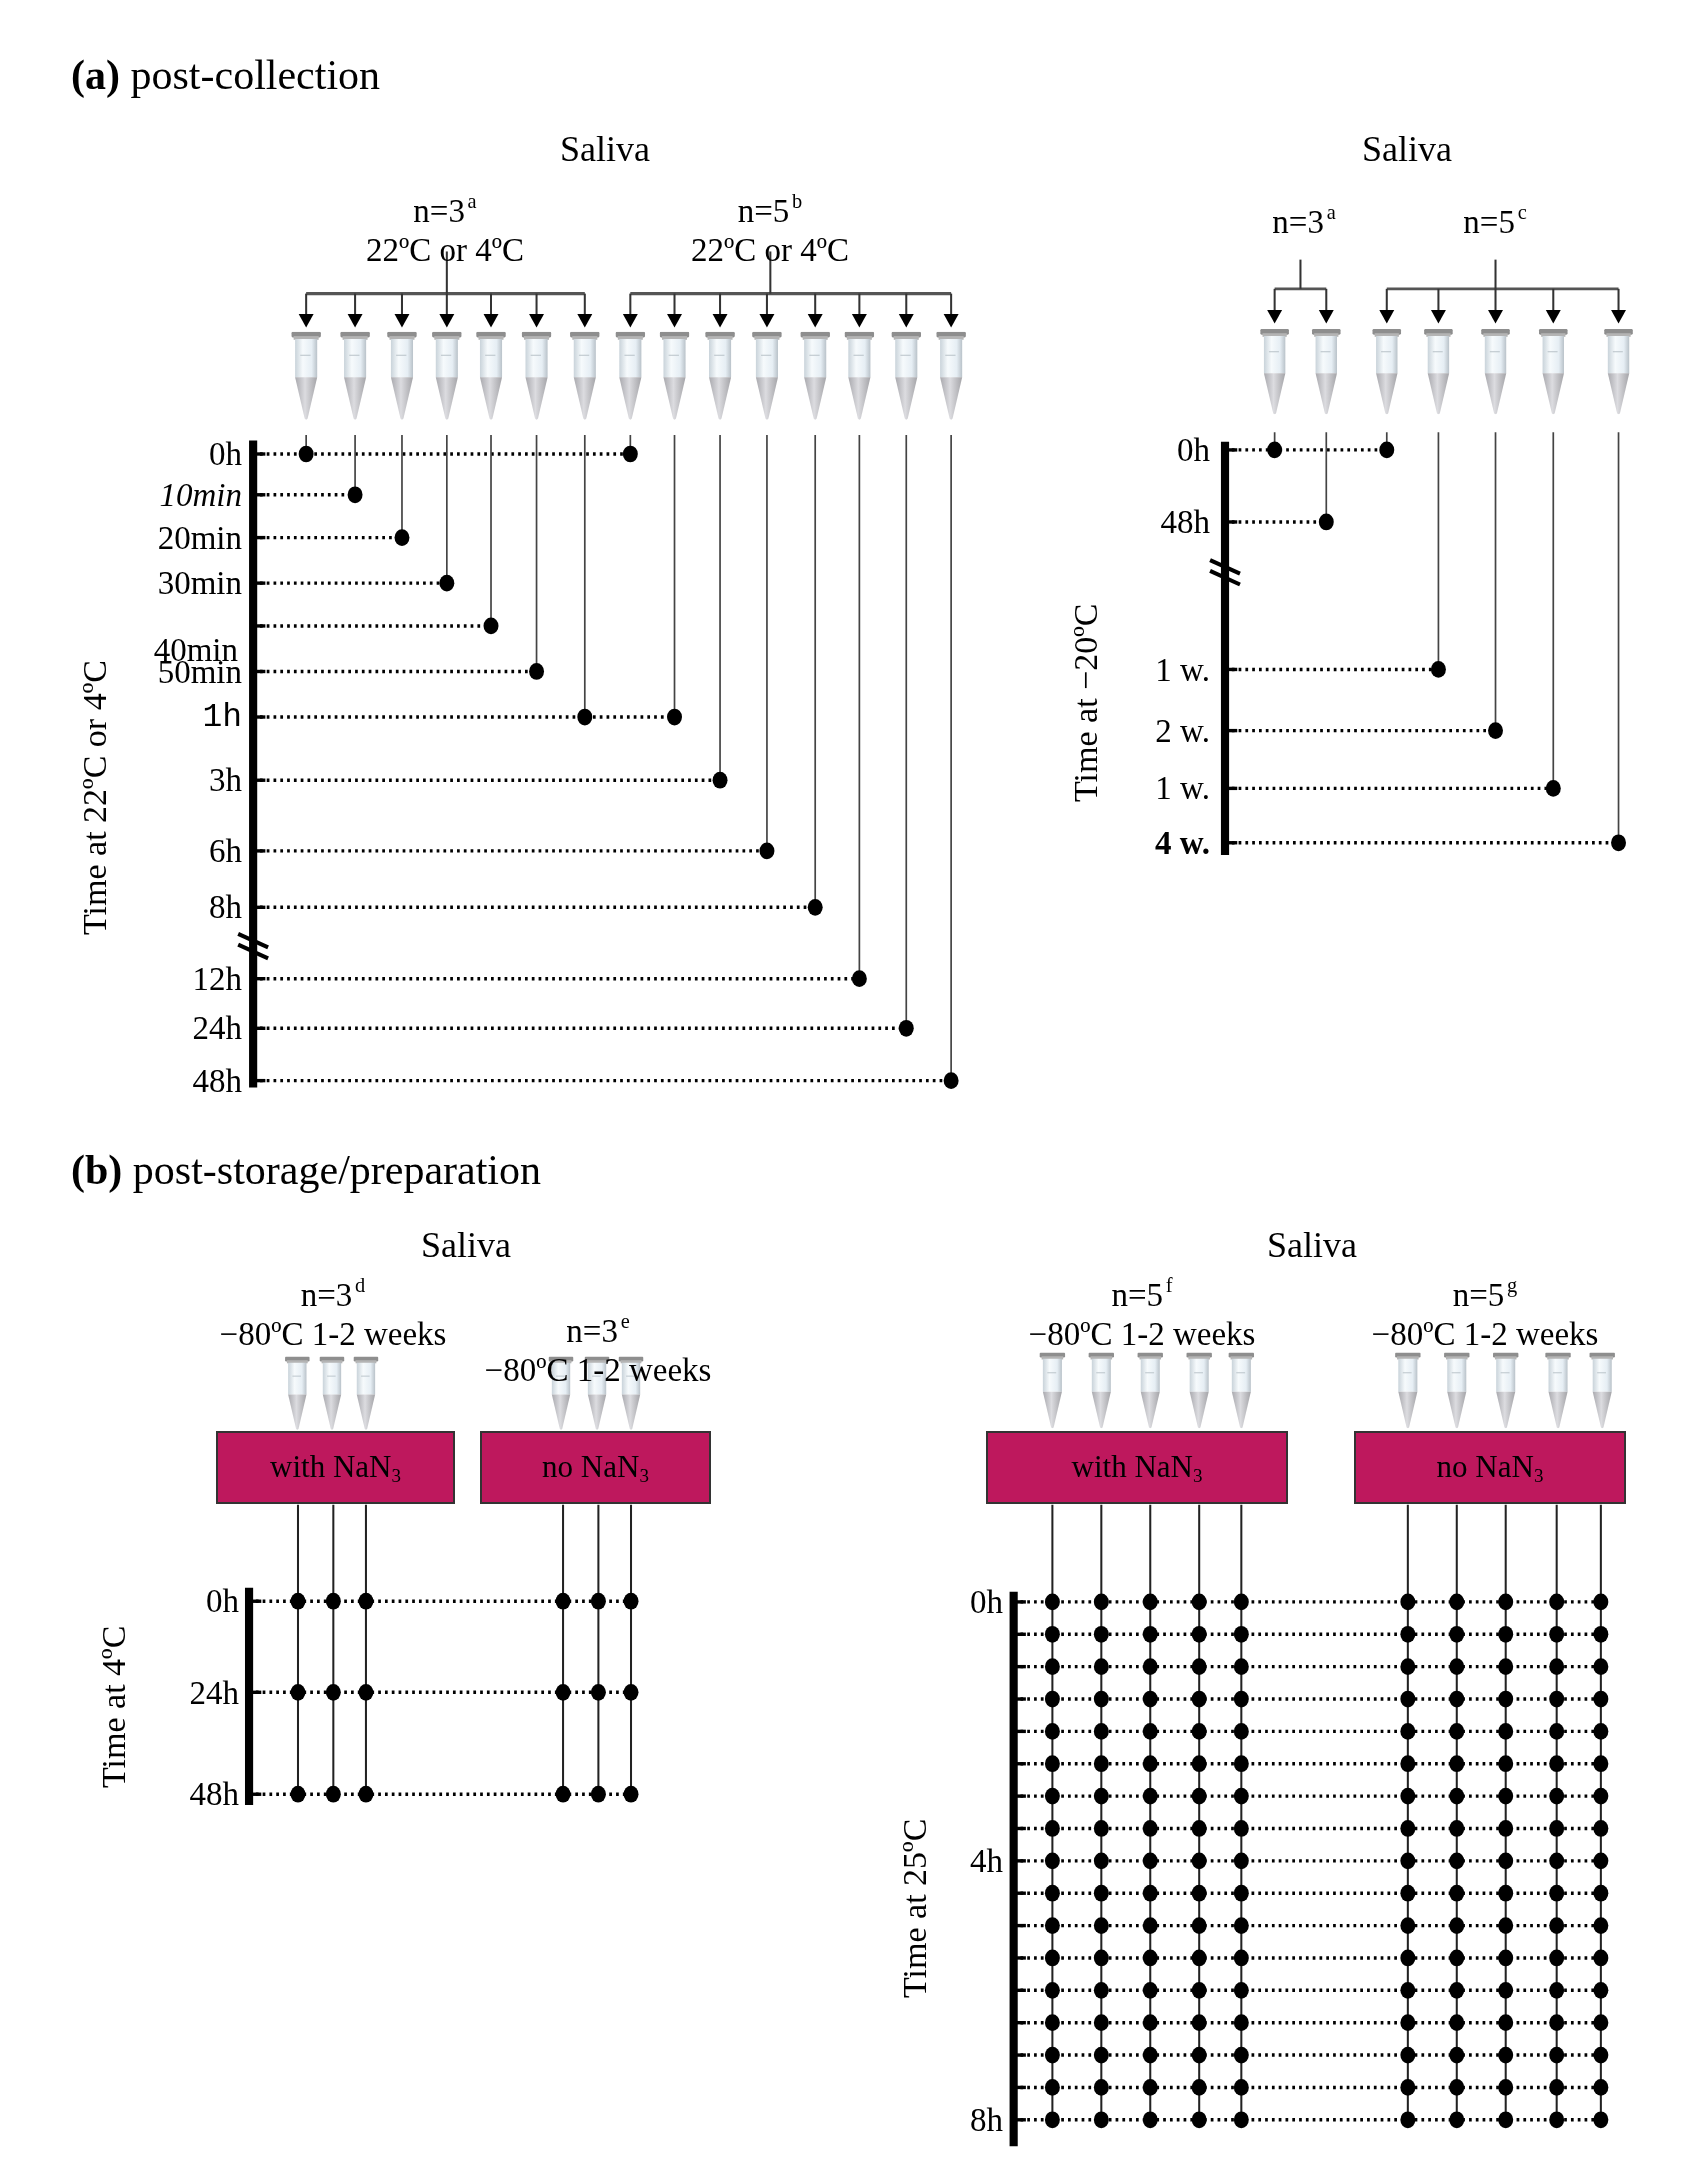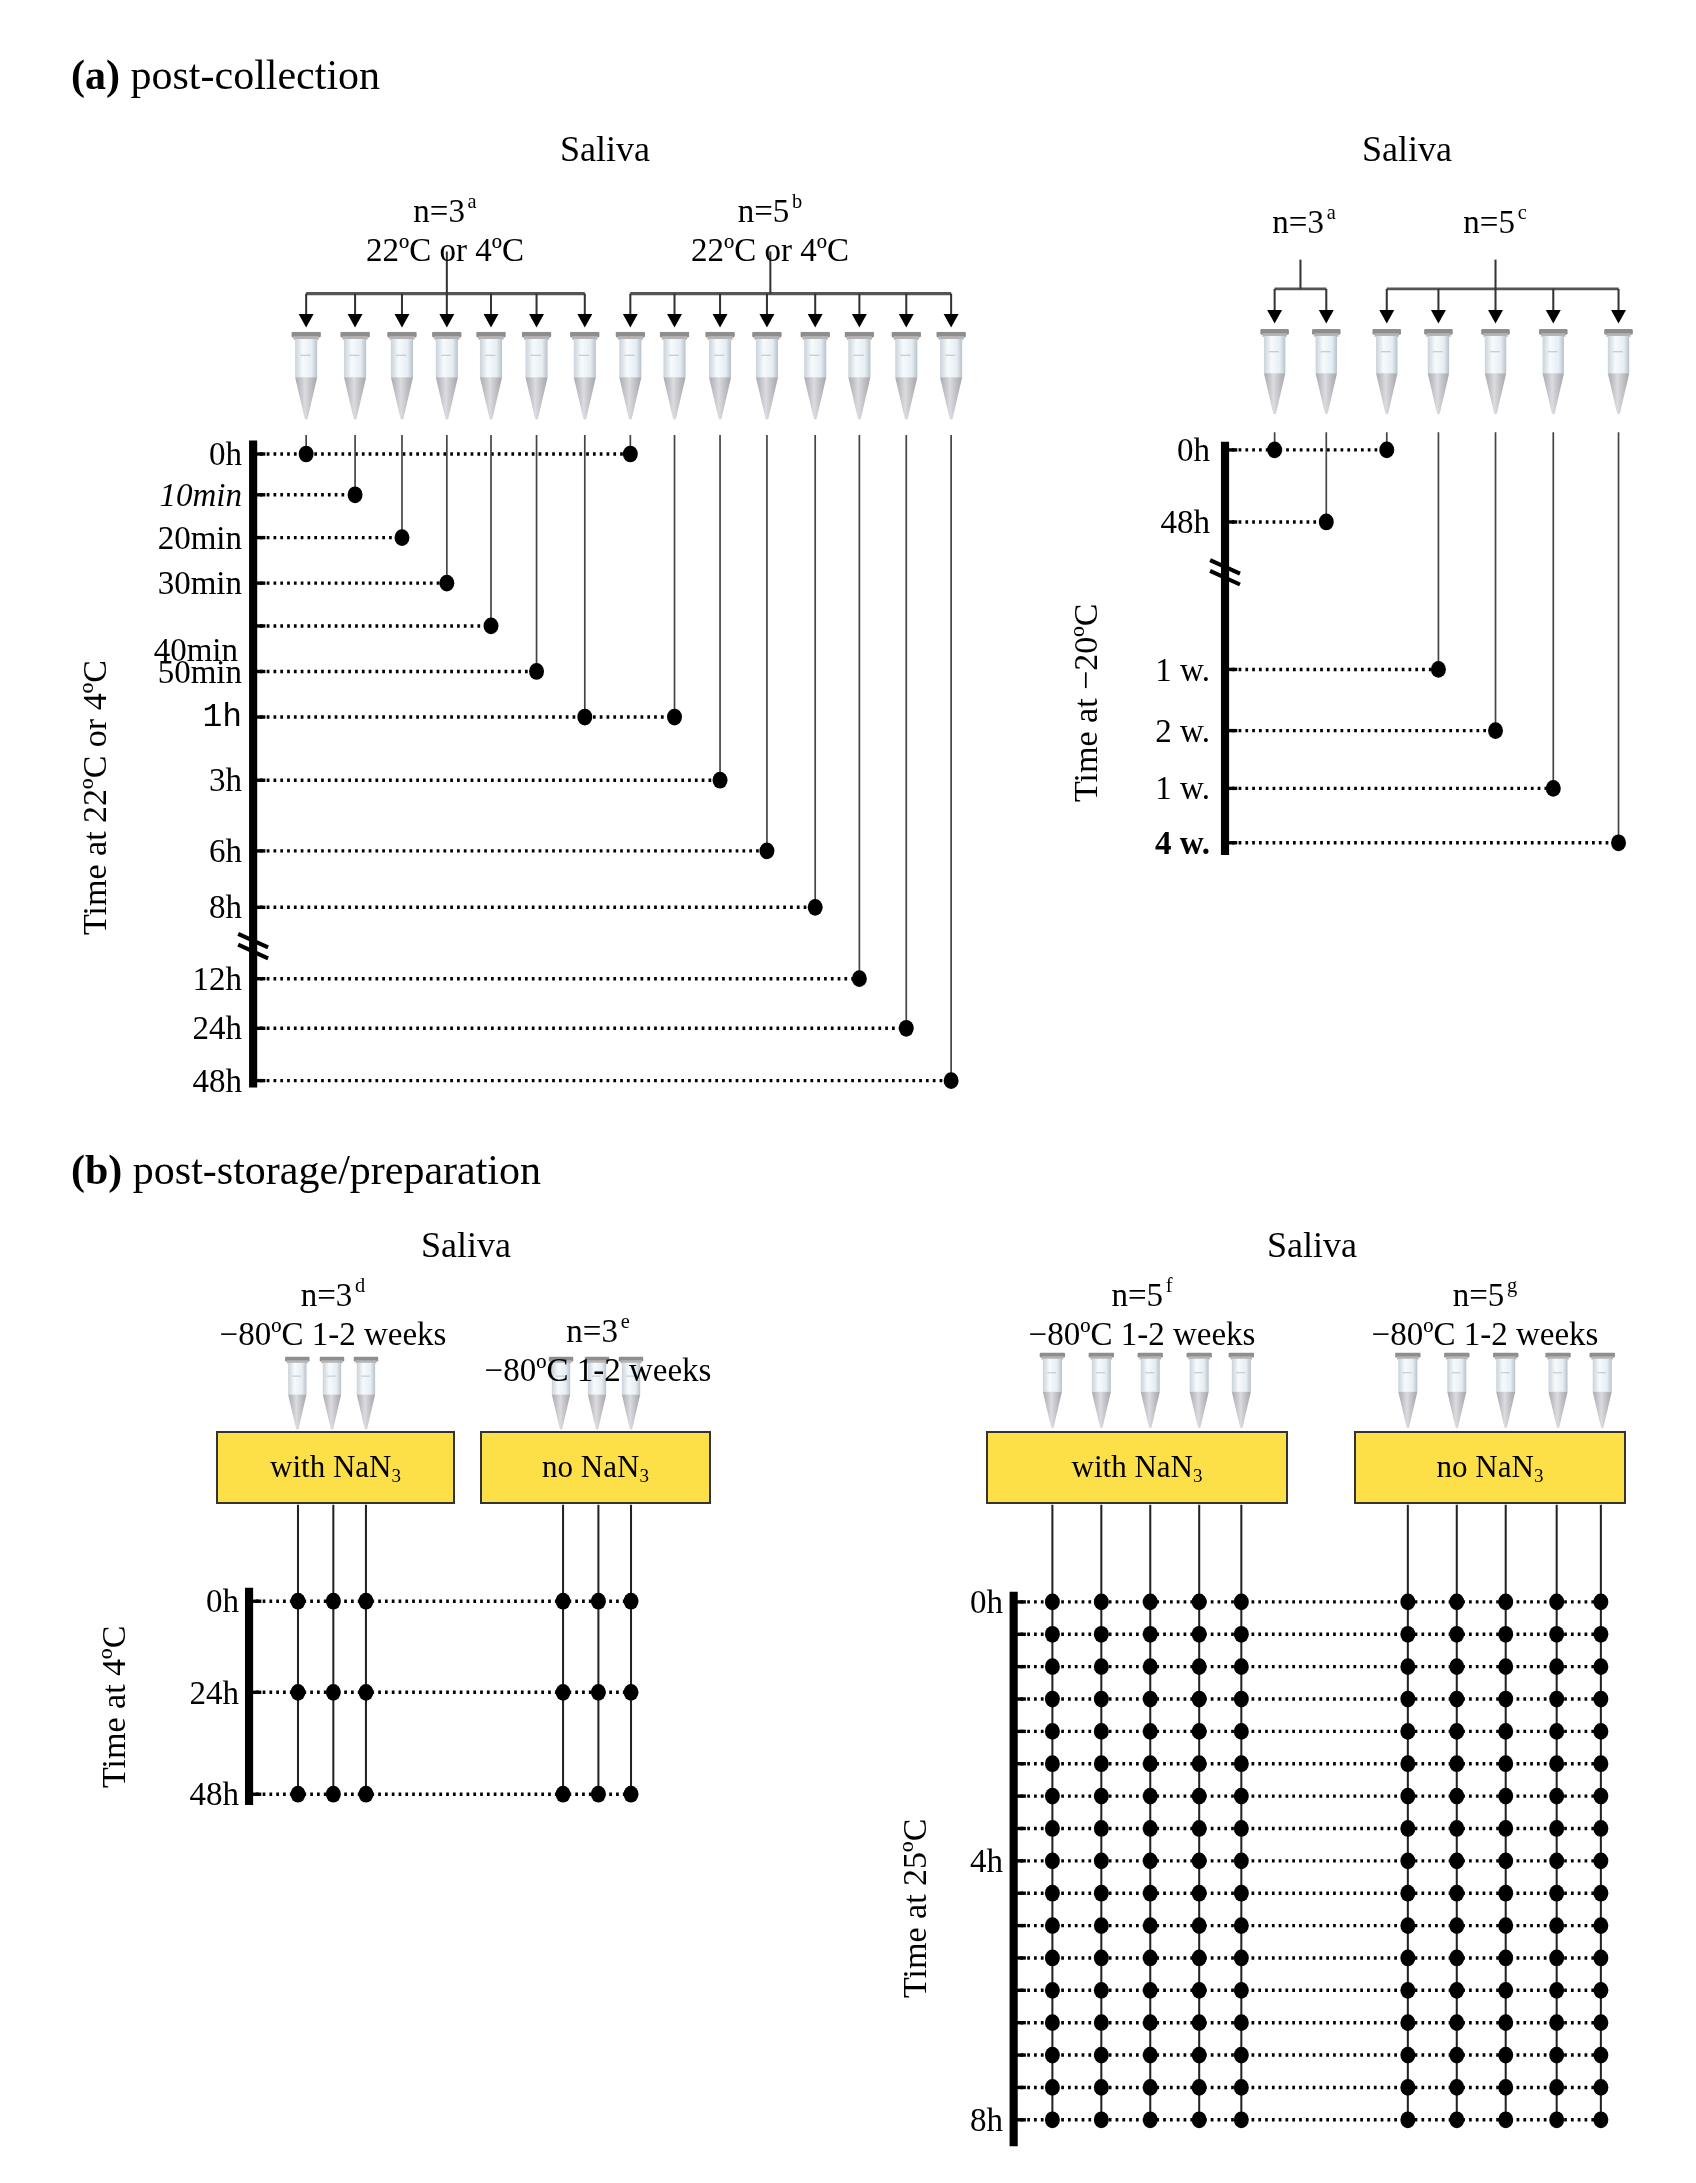--- a/index.html
+++ b/index.html
@@ -9,21 +9,21 @@
   .lbl { position: absolute; white-space: nowrap; font-family: "Liberation Serif", serif; }
   .panel-title { font-size: 42px; }
   .panel-title b { font-weight: bold; }
   .saliva { font-size: 36px; transform: translateX(-50%); }
   .grp { font-size: 33px; transform: translateX(-50%); text-align: center; line-height: 39px; }
   .grp sup { font-size: 20.4px; vertical-align: 13.6px; margin-left: 2.7px; }
   .tick { font-size: 33px; transform: translate(-100%, -50%); }
   .axis-title { font-size: 34px; transform-origin: left top; transform: rotate(-90deg); }
   .boxlbl { font-size: 31px; transform: translate(-50%, -50%); }
   .boxlbl sub { font-size: 19px; vertical-align: -5.4px; }
-  .box { position: absolute; border: 2px solid #333; background: #fde047; box-sizing: border-box; }
+  .box { position: absolute; border: 2px solid #333; background: #be185d; box-sizing: border-box; }
 </style>
 </head>
 <body>
 
 <svg id="canvas" width="1697" height="2183" viewBox="0 0 2496 3212" xmlns="http://www.w3.org/2000/svg">
   <defs>
     <linearGradient id="tubeBody" x1="0" x2="1" y1="0" y2="0">
       <stop offset="0" stop-color="#c9d3da"></stop>
       <stop offset="0.35" stop-color="#f6fafc"></stop>
       <stop offset="0.75" stop-color="#e6eef4"></stop>

